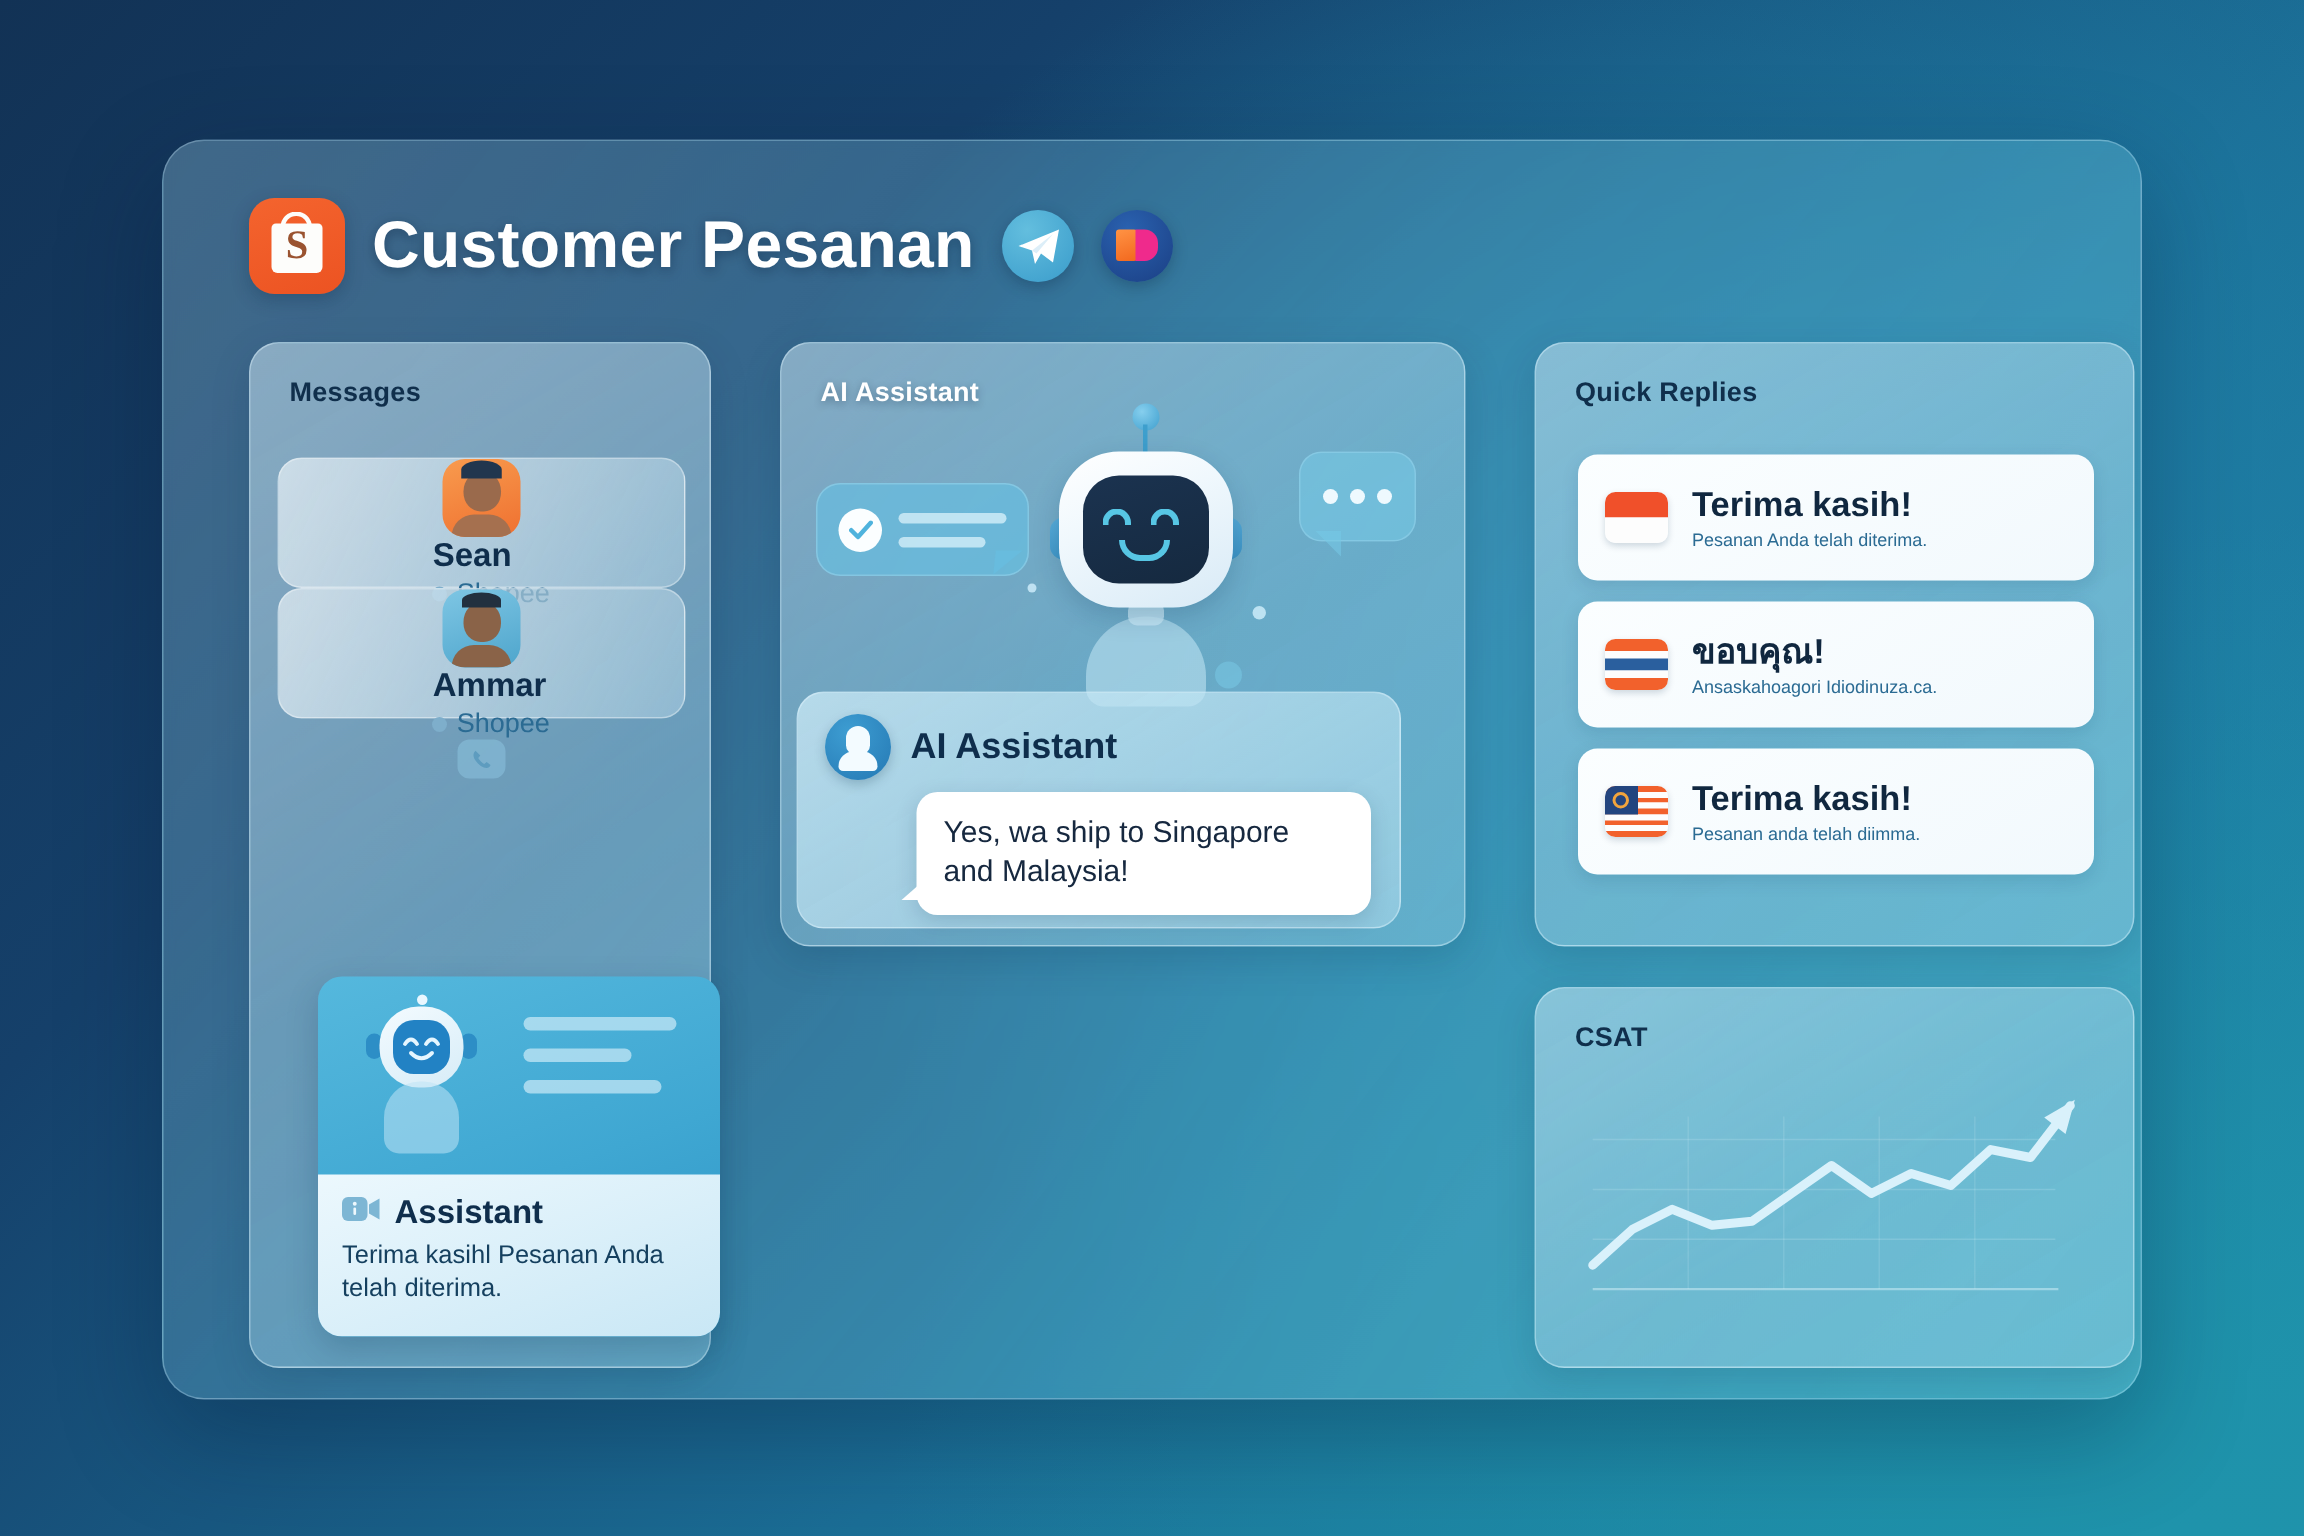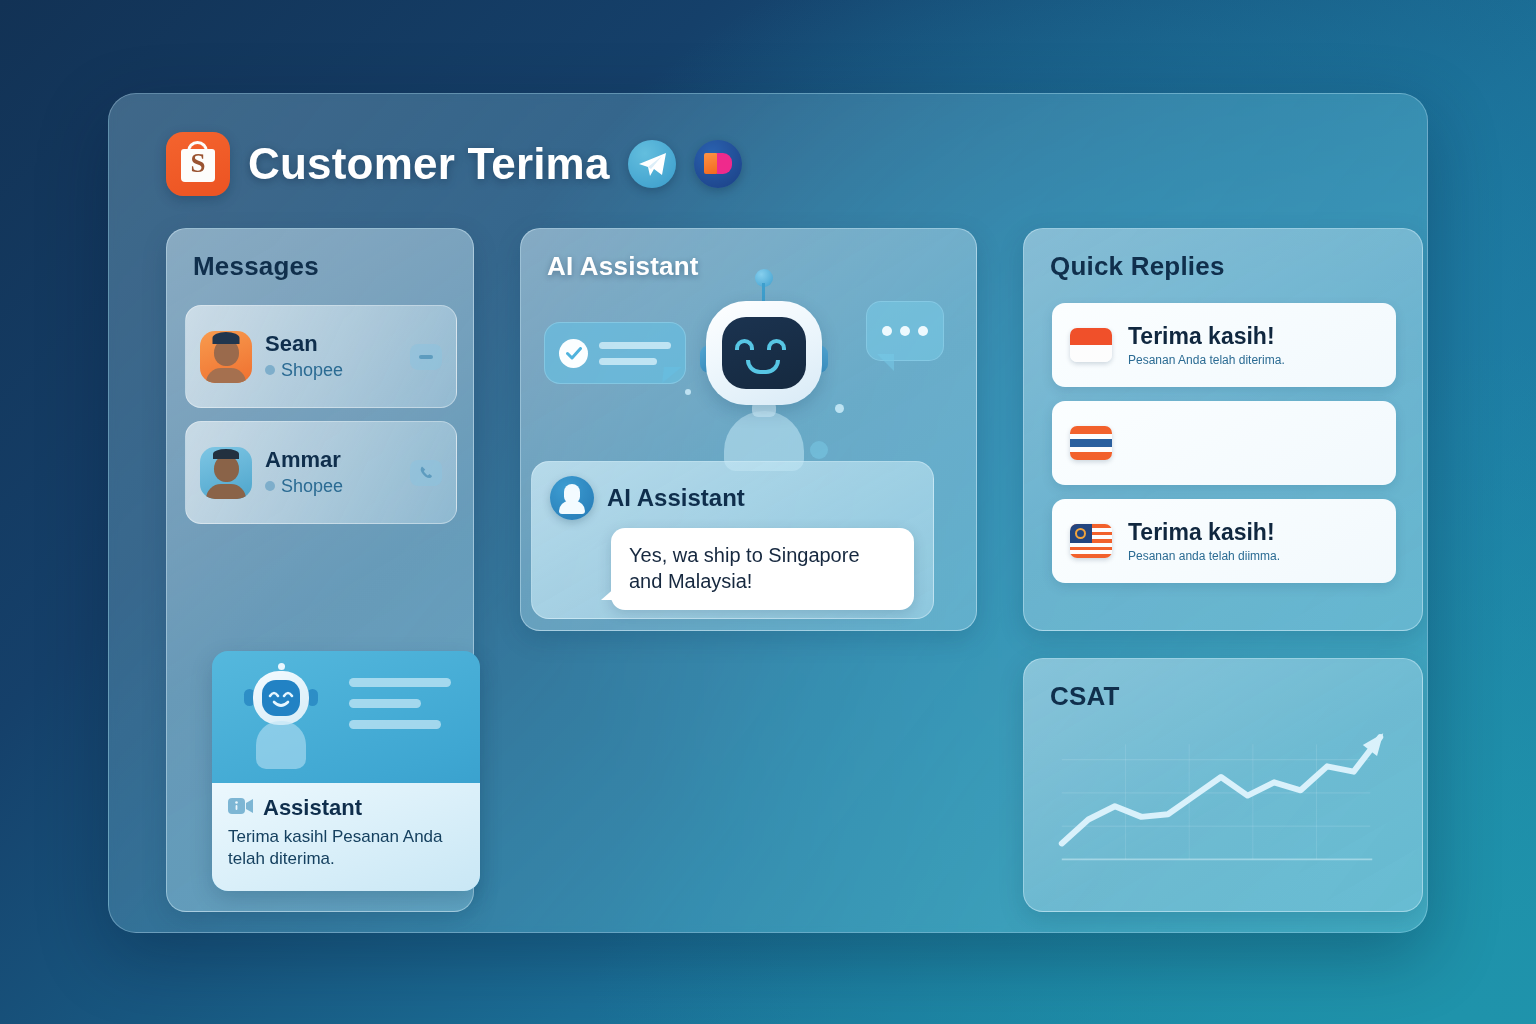--- a/index.html
+++ b/index.html
@@ -103,40 +103,40 @@
   .panel {
     position: absolute;
     border-radius: 20px;
     background: linear-gradient(150deg, rgba(214,238,250,0.50) 0%, rgba(176,219,238,0.42) 55%, rgba(160,214,235,0.40) 100%);
     border: 1px solid rgba(225,245,255,0.42);
     box-shadow: 0 8px 26px rgba(6,40,70,0.16);
   }
   .panel-title {
     position: absolute;
     left: 26px; top: 22px;
-    font-size: 26px;
+    font-size: 18px;
     font-weight: 700;
     color: #102f4c;
     letter-spacing: 0.2px;
   }
   .panel-title.light { color: #ffffff; text-shadow: 0 2px 6px rgba(0,25,50,0.32); }
 
   
   #messages-panel { left: 57px; top: 134px; width: 308px; height: 684px; }
   .msg-list { position: absolute; left: 18px; top: 76px; width: 272px; }
   .msg-row {
     position: relative;
-    height: 103px;
-    margin-bottom: 13px;
+    height: 87px;
     border-radius: 16px;
     background: linear-gradient(115deg, rgba(249,253,255,0.62) 0%, rgba(206,233,246,0.38) 100%);
     border: 1px solid rgba(255,255,255,0.35);
     display: flex;
     align-items: center;
     padding: 0 14px;
+    flex-direction: column;
   }
   .avatar { width: 52px; height: 52px; border-radius: 15px; flex: none; position: relative; overflow: hidden; }
   .av-sean  { background: linear-gradient(160deg,#f89b4e,#ef7030); }
   .av-lazada{ background: linear-gradient(160deg,#3f87c4,#2f6ba8); }
   .av-ammar { background: linear-gradient(160deg,#7ec6e4,#4ea5cc); }
   .face { position: absolute; left: 50%; transform: translateX(-50%); bottom: 0; }
   .head { width: 25px; height: 27px; border-radius: 50% 50% 46% 46%; margin: 0 auto; }
   .hair { position: absolute; left: 50%; transform: translateX(-50%); top: 0; border-radius: 50% 50% 0 0; }
   .shoulders { width: 40px; height: 15px; border-radius: 20px 20px 0 0; margin: 2px auto 0; }
   .msg-meta { margin-left: 13px; flex: 1; min-width: 0; }
@@ -327,21 +327,21 @@
 
   <div class="window">
 
     <div class="header">
       <div class="shopee-icon">
         <div class="shopee-handle"></div>
         <div class="shopee-bag"></div>
         <div class="shopee-s">S</div>
       </div>
 
-      <div class="app-title">Customer Terima</div>
+      <div class="app-title">Customer Pesanan</div>
 
       <div class="chan-icon tg">
         <svg width="30" height="26" viewBox="0 0 30 26">
           <path d="M29 1 L2 12 L11 15 L13 24 L17 17 L25 23 Z" fill="#ffffff"></path>
           <path d="M11 15 L25 4 L14 17 Z" fill="#dceef8"></path>
         </svg>
       </div>
 
       <div class="chan-icon lz">
         <div class="lz-box"></div>
@@ -517,20 +517,24 @@
           </div>
         </div>
 
         <div class="qr-item">
           <div class="flag">
             <div class="flag-th-a"></div>
             <div class="flag-th-b"></div>
             <div class="flag-th-c"></div>
             <div class="flag-th-b"></div>
             <div class="flag-th-a"></div>
+          </div>
+          <div class="qr-texts">
+            <div class="qr-title">ขอบคุณ!</div>
+            <div class="qr-sub">Ansaskahoagori Idiodinuza.ca.</div>
           </div>
         </div>
 
         <div class="qr-item">
           <div class="flag flag-my">
             <div class="my-stripe"></div>
             <div class="my-stripe" style="background:#fdfdfd"></div>
             <div class="my-stripe"></div>
             <div class="my-stripe" style="background:#fdfdfd"></div>
             <div class="my-stripe"></div>

